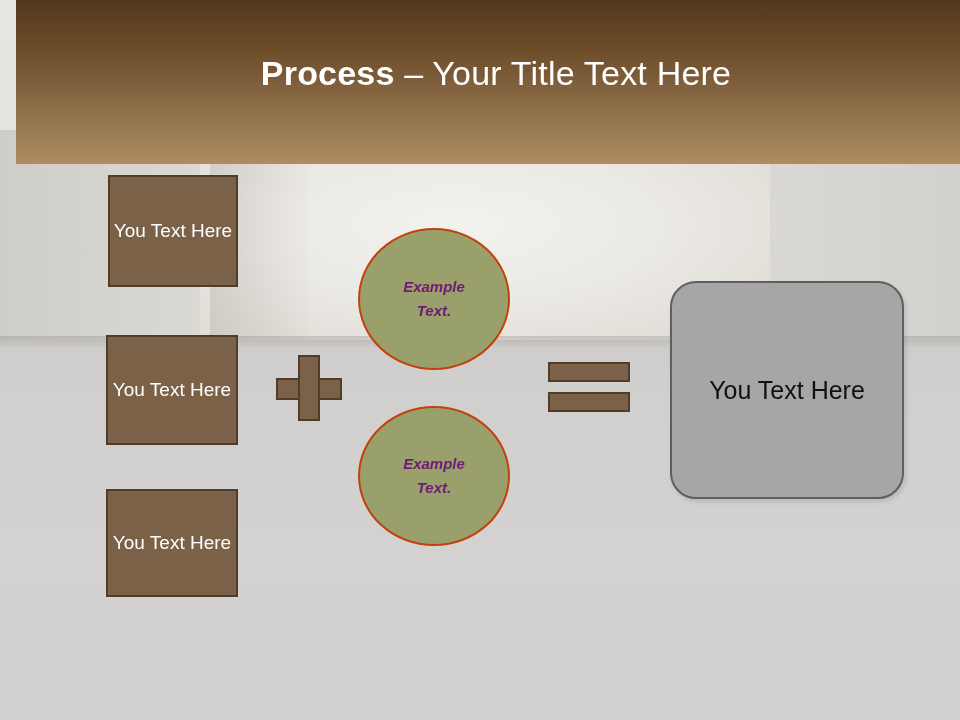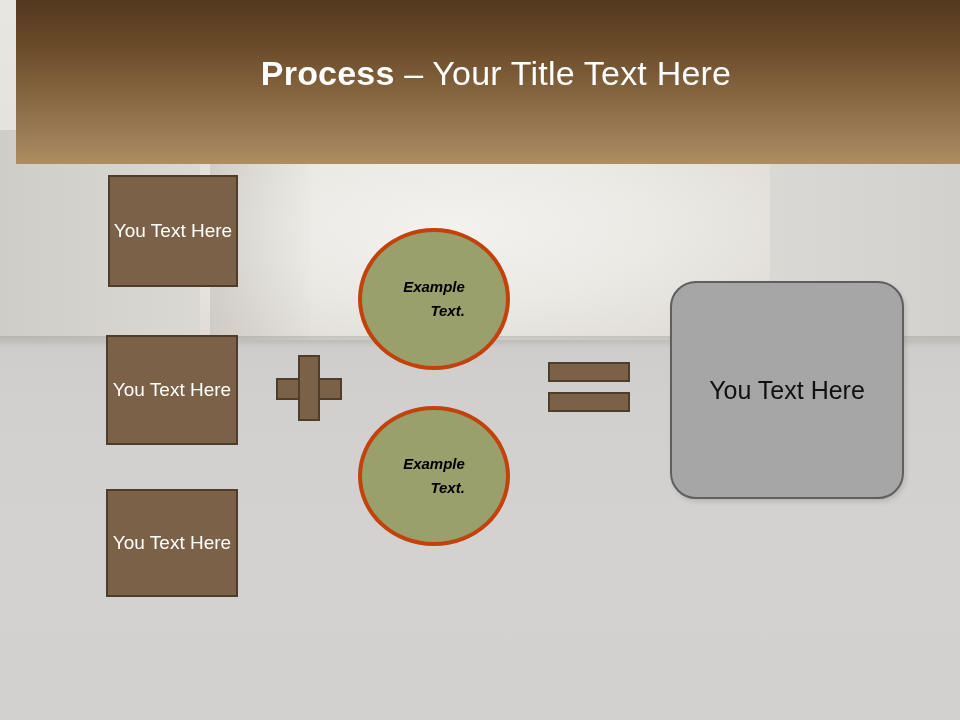--- a/index.html
+++ b/index.html
@@ -135,31 +135,31 @@
     left: 24px; top: 25px;
     width: 18px; height: 18px;
     background: #7a6147;
   }
 
   
   .circ {
     position: absolute;
     border-radius: 50%;
     background: #9aa06b;
-    border: 4px solid #c2410c;
+    border: 2px solid #c2410c;
     box-sizing: border-box;
     display: flex;
     align-items: center;
     justify-content: center;
-    color: #000000;
+    color: #701a75;
     font-size: 15px;
     font-weight: bold;
     font-style: italic;
     line-height: 24px;
-    text-align: right;
+    text-align: center;
   }
   #circ1 { left: 358px; top: 228px; width: 152px; height: 142px; }
   #circ2 { left: 358px; top: 406px; width: 152px; height: 140px; }
 
   
   .eq {
     position: absolute;
     left: 548px; top: 362px;
     width: 82px; height: 50px;
   }

